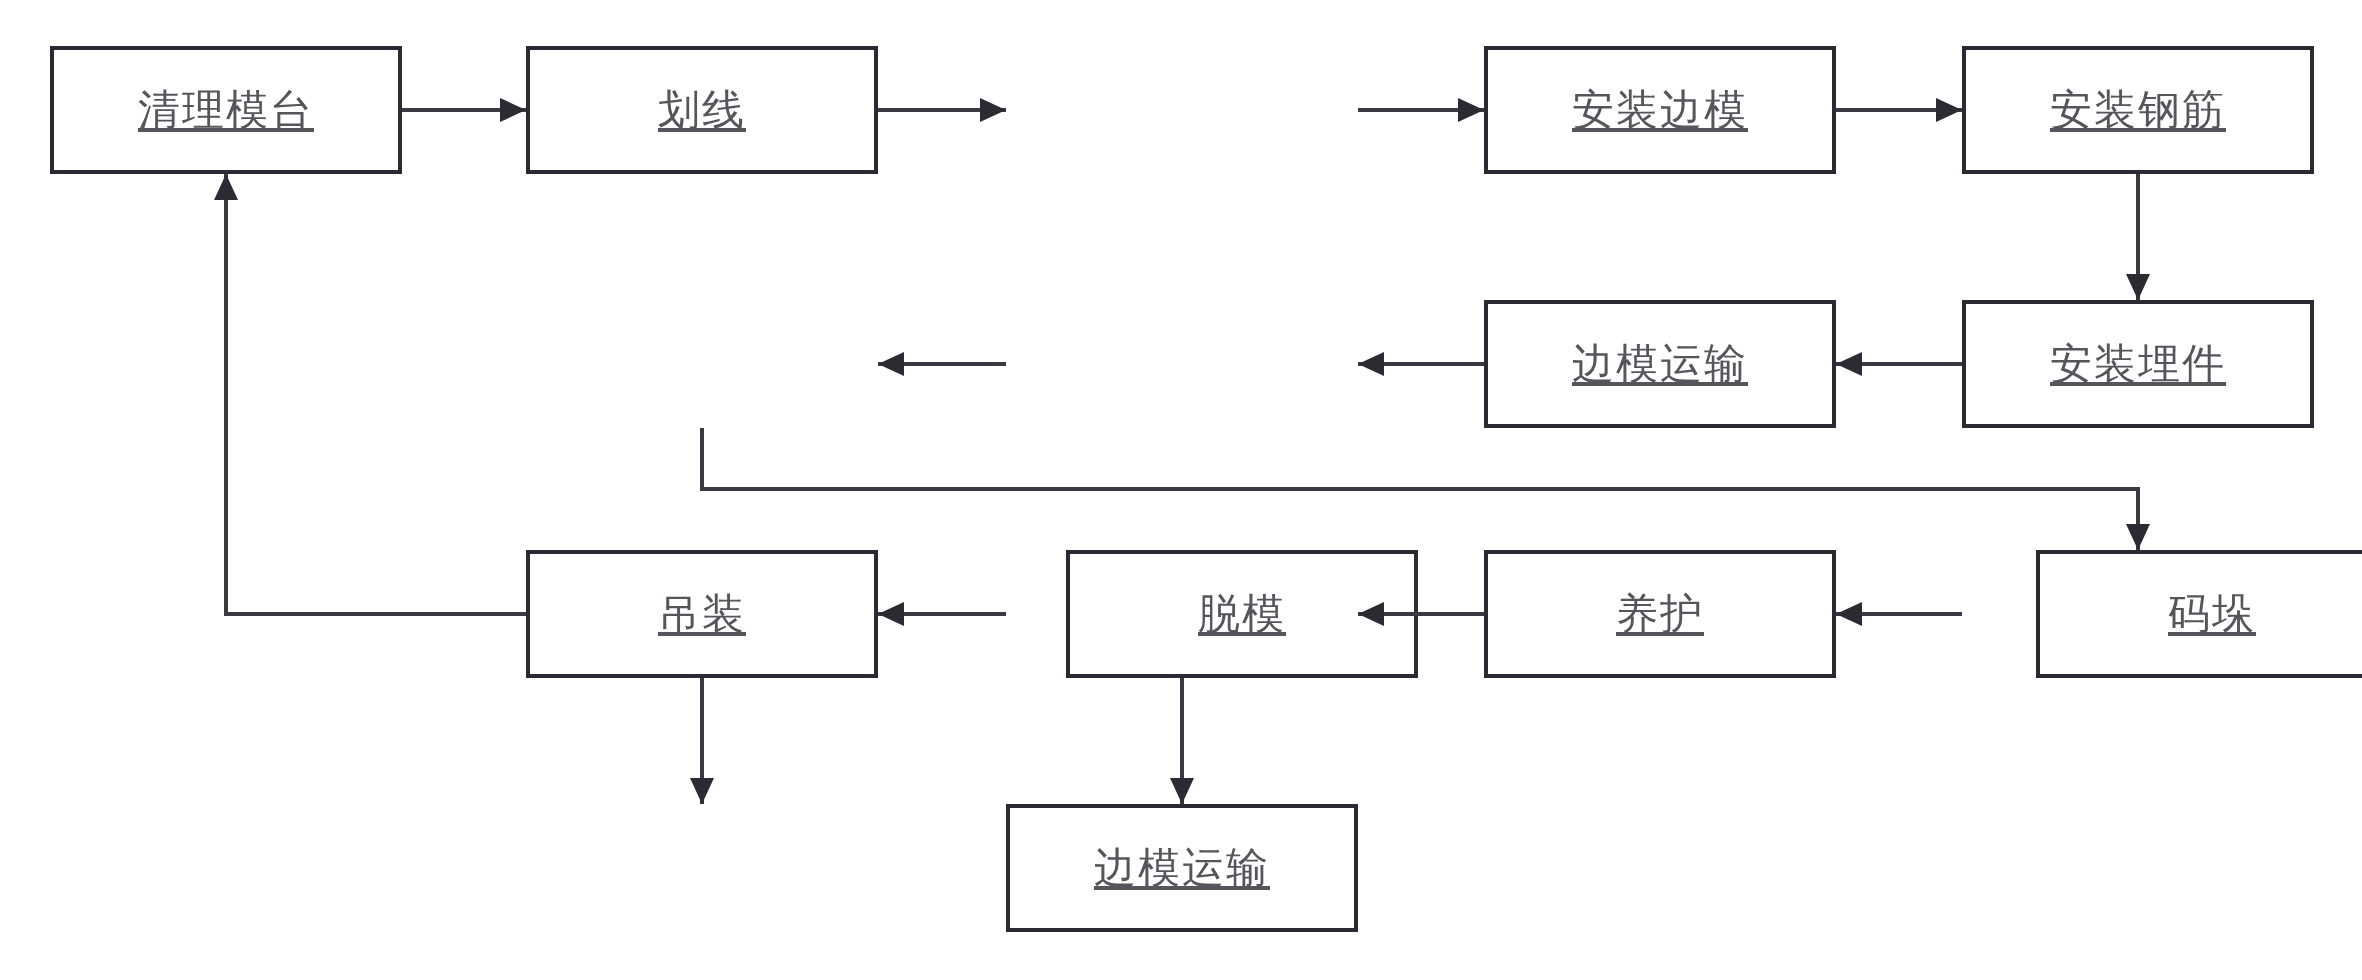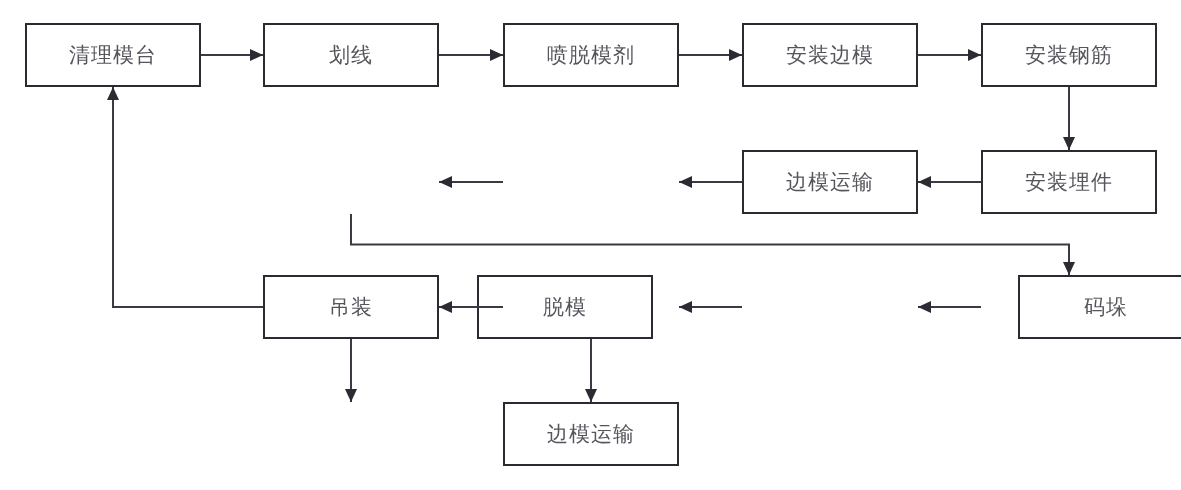--- a/index.html
+++ b/index.html
@@ -22,44 +22,45 @@
     height: 64px;
     border: 2px solid var(--border, #2a2a33);
     background: #ffffff;
     color: var(--text, #55555c);
     font-size: 21px;
     letter-spacing: 1px;
     display: flex;
     align-items: center;
     justify-content: center;
     z-index: 1;
+    text-decoration: underline;
   }
   .wires {
     position: absolute;
     left: 0;
     top: 0;
     z-index: 2;
     pointer-events: none;
   }
 </style>
 </head>
 <body>
 
 <div class="canvas">
   <div class="node" style="left:25px;  top:23px">清理模台</div>
   <div class="node" style="left:263px; top:23px">划线</div>
-  <div class="node" style="left:503px; top:23px">喷脱模剂</div>
   <div class="node" style="left:981px; top:23px">安装钢筋</div>
   <div class="node" style="left:742px; top:23px">安装边模</div>
 
   <div class="node" style="left:742px; top:150px">边模运输</div>
   <div class="node" style="left:981px; top:150px">安装埋件</div>
 
   <div class="node" style="left:263px; top:275px">吊装</div>
-  <div class="node" style="left:477px; top:275px">脱模</div>
+  <div class="node" style="left:533px; top:275px">脱模</div>
+  <div class="node" style="left:742px; top:275px">养护</div>
   <div class="node" style="left:1018px; top:275px">码垛</div>
 
   <div class="node" style="left:503px; top:402px">边模运输</div>
 
   <svg class="wires" width="1181" height="490" xmlns="http://www.w3.org/2000/svg">
       <defs>
         <marker id="ah" markerUnits="userSpaceOnUse" markerWidth="13" markerHeight="12" refX="13" refY="6" orient="auto">
           <path d="M0,0 L13,6 L0,12 Z" fill="#2b2b33"></path>
         </marker>
       </defs>

